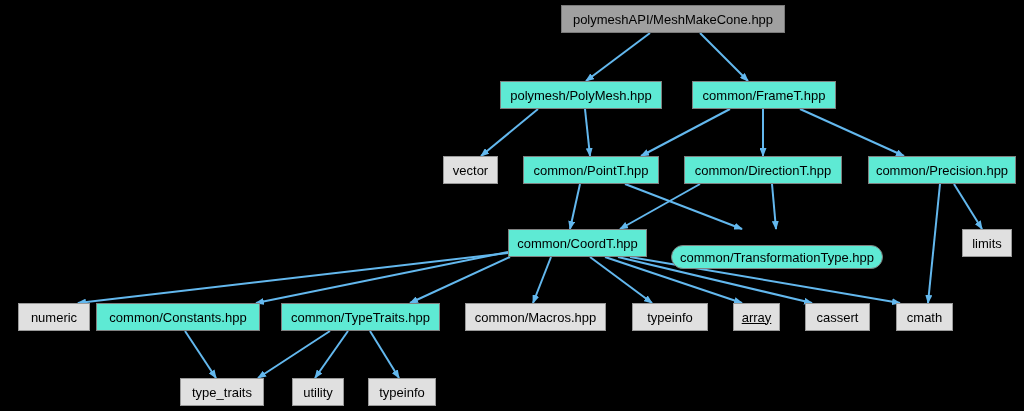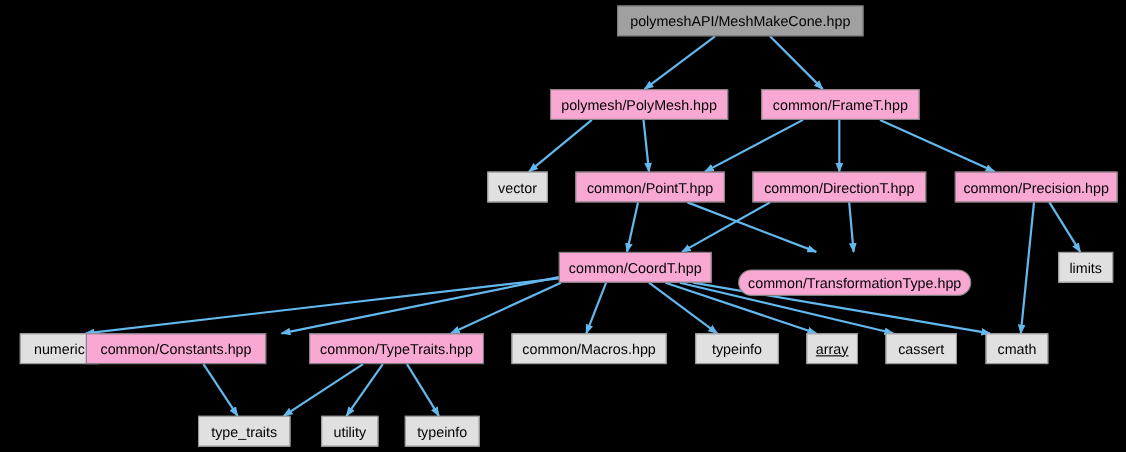--- a/index.html
+++ b/index.html
@@ -29,21 +29,21 @@
     align-items: center;
     justify-content: center;
     border: 1px solid #7f7f7f;
     font-size: 13px;
     line-height: 1;
     color: #000000;
     white-space: nowrap;
     letter-spacing: 0px;
   }
   .node.fill-white {
-    background: #f9a8d4;
+    background: #5eead4;
     border-color: #808080;
   }
   .node.fill-light {
     background: #e0e0e0;
     border-color: #9a9a9a;
   }
   .node.fill-root {
     background: #a0a0a0;
     border-color: #7a7a7a;
     text-align: right;
@@ -117,21 +117,21 @@
       </div>
       <div class="node fill-white" style="left: 671px; top: 245px; width: 212px; height: 24px; border-radius: 12px;">
         <span class="node-label">common/TransformationType.hpp</span>
       </div>
       <div class="node fill-light" style="left: 962px; top: 229px; width: 50px; height: 28px;">
         <span class="node-label">limits</span>
       </div>
       <div class="node fill-light" style="left: 3px; top: 303px; width: 72px; height: 28px; margin-left: 15px;">
         <span class="node-label">numeric</span>
       </div>
-      <div class="node fill-white" style="left: 78px; top: 303px; width: 164px; height: 28px;">
+      <div class="node fill-white" style="left: 96px; top: 303px; width: 164px; height: 28px;">
         <span class="node-label">common/Constants.hpp</span>
       </div>
       <div class="node fill-white" style="left: 281px; top: 303px; width: 159px; height: 28px;">
         <span class="node-label">common/TypeTraits.hpp</span>
       </div>
       <div class="node fill-light" style="left: 465px; top: 303px; width: 141px; height: 28px;">
         <span class="node-label">common/Macros.hpp</span>
       </div>
       <div class="node fill-light" style="left: 632px; top: 303px; width: 76px; height: 28px;">
         <span class="node-label">typeinfo</span>

